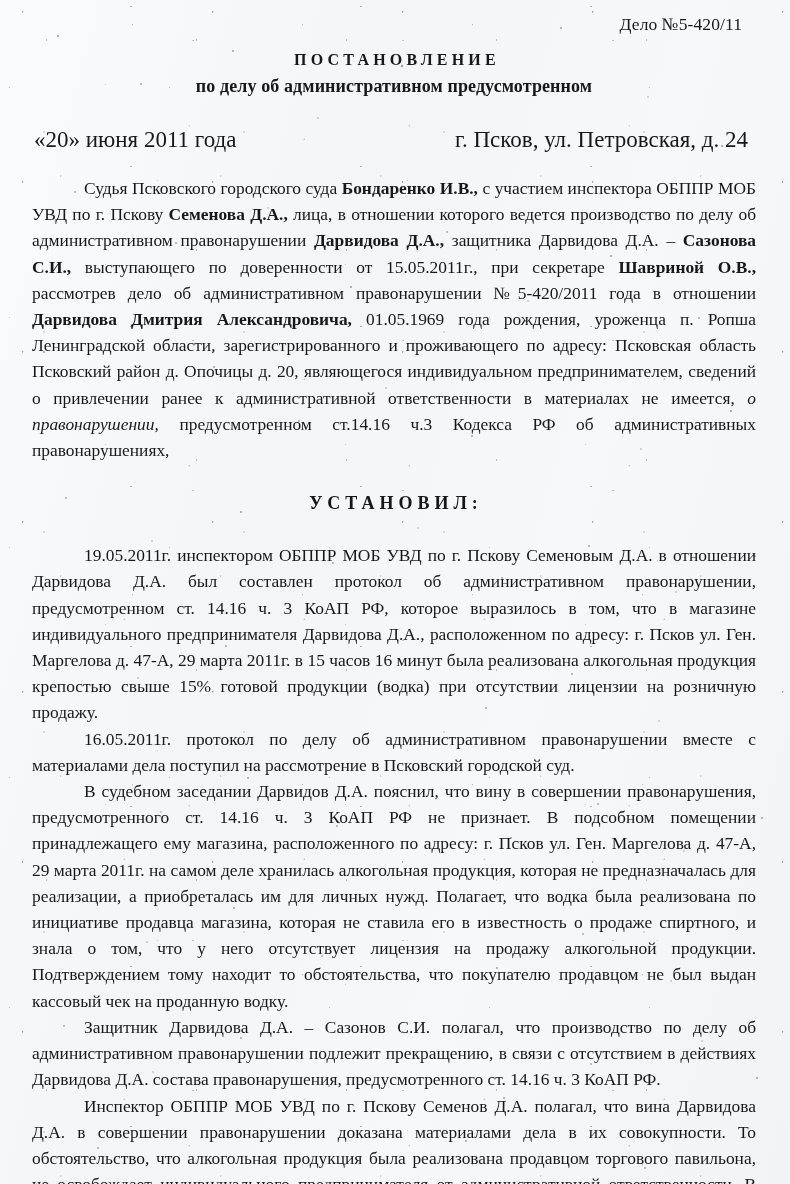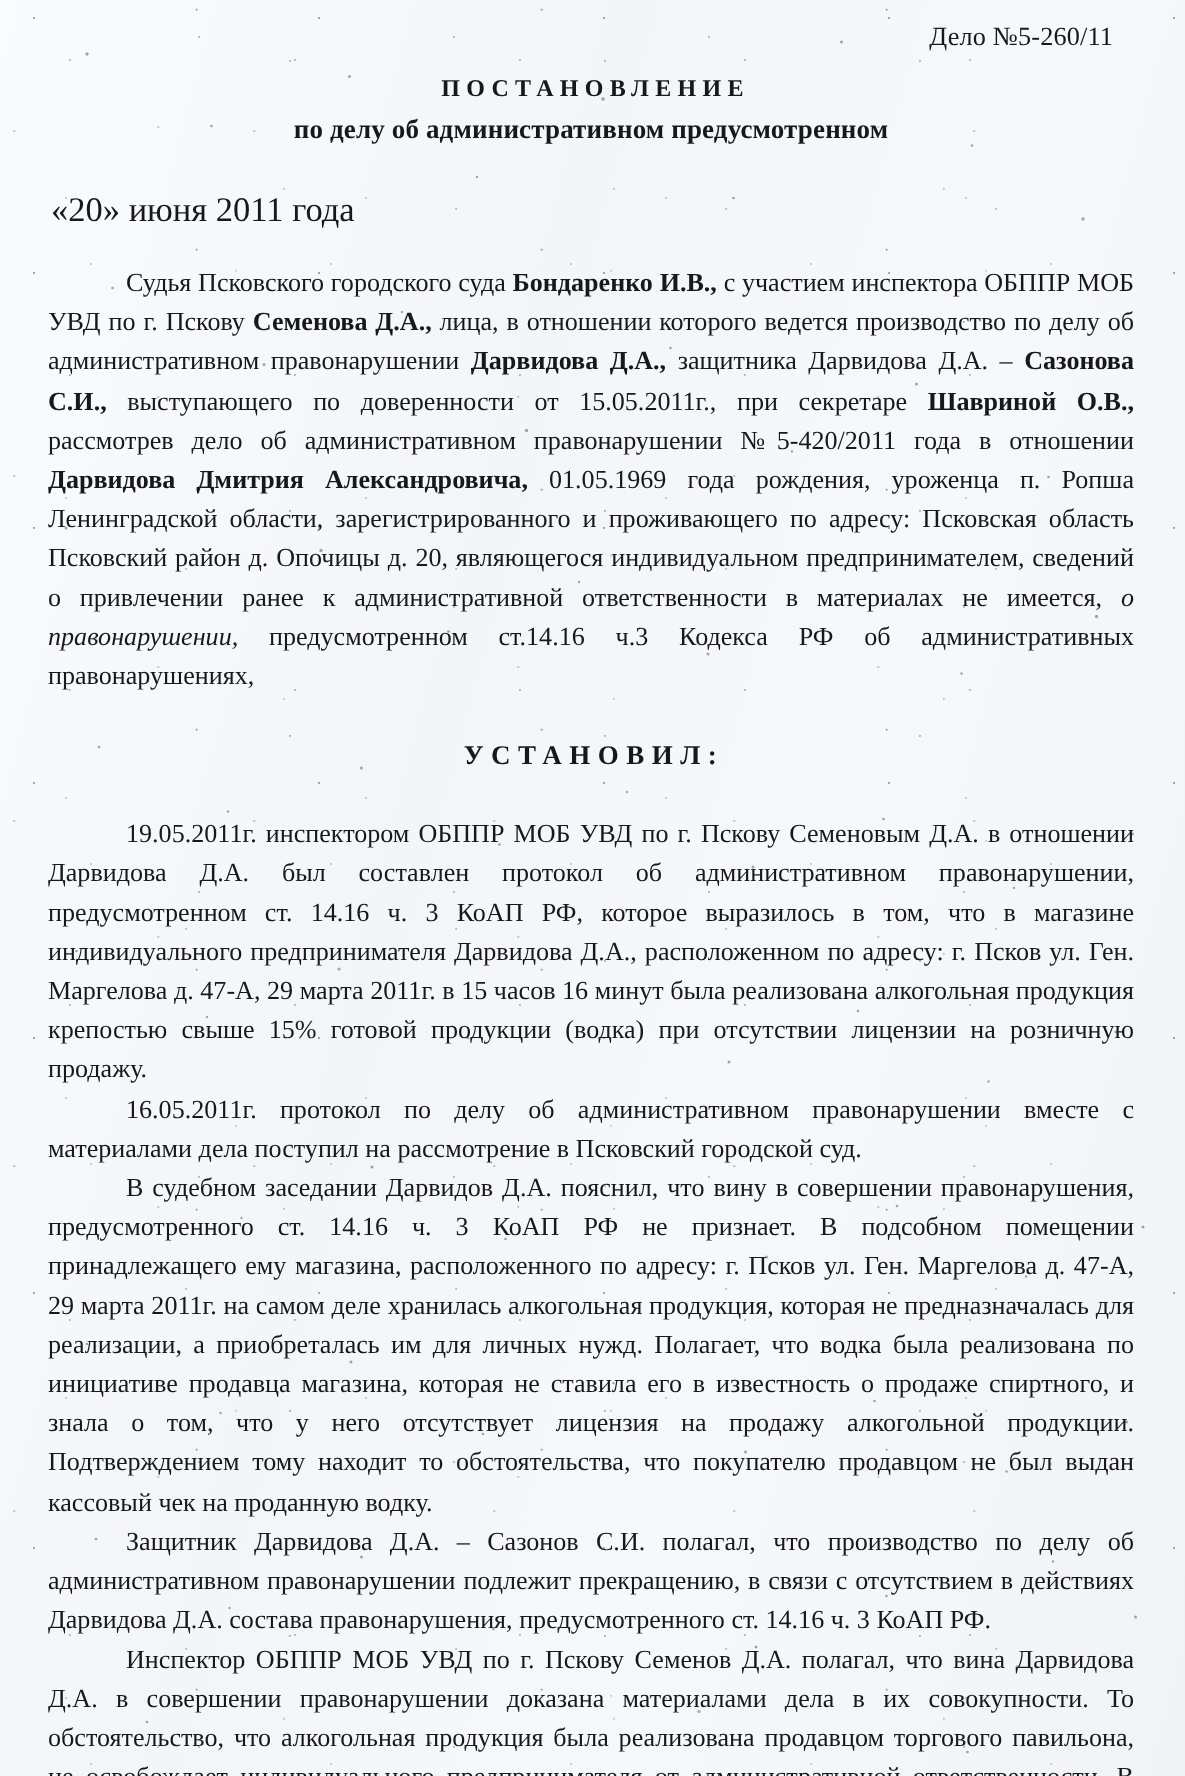--- a/index.html
+++ b/index.html
@@ -191,28 +191,29 @@
       <circle cx="287" cy="1162" r="0.8"></circle>
         <circle cx="466" cy="1141" r="1.0"></circle>
       <circle cx="645" cy="1168" r="0.9"></circle>
         <circle cx="702" cy="1041" r="0.8"></circle>
     </g>
   </svg>
 
   <div class="content">
 
     <div class="case-row">
-      <span>Дело №5-260/11</span>
+      <span>Дело №5-420/11</span>
     </div>
 
     <div class="doc-title">ПОСТАНОВЛЕНИЕ</div>
     <div class="doc-subtitle">по делу об административном предусмотренном</div>
 
     <div class="place-row">
       <span>«20» июня 2011 года</span>
+      <span>г. Псков, ул. Петровская, д. 24</span>
     </div>
 
     <div class="body-block">
       <p class="para"><span>Судья Псковского городского суда </span><b>Бондаренко И.В.,</b><span> с участием инспектора ОБППР МОБ УВД по г. Пскову </span><b>Семенова Д.А.,</b><span> лица, в отношении которого ведется производство по делу об административном правонарушении </span><b>Дарвидова Д.А.,</b><span> защитника Дарвидова Д.А. – </span><b>Сазонова С.И.,</b><span> выступающего по доверенности от 15.05.2011г., при секретаре </span><b>Шавриной О.В.,</b><span> рассмотрев дело об административном правонарушении №5-420/2011 года в отношении </span><b>Дарвидова Дмитрия Александровича,</b><span> 01.05.1969 года рождения, уроженца п. Ропша Ленинградской области, зарегистрированного и проживающего по адресу: Псковская область Псковский район д. Опочицы д. 20, являющегося индивидуальном предпринимателем, сведений о привлечении ранее к административной ответственности в материалах не имеется, </span><i>о правонарушении,</i><span> предусмотренном ст.14.16 ч.3 Кодекса РФ об административных правонарушениях,</span></p>
     </div>
 
     <div class="ustanovil">УСТАНОВИЛ:</div>
 
     <div class="section-2">
       <p class="para">19.05.2011г. инспектором ОБППР МОБ УВД по г. Пскову Семеновым Д.А. в отношении Дарвидова Д.А. был составлен протокол об административном правонарушении, предусмотренном ст. 14.16 ч. 3 КоАП РФ, которое выразилось в том, что в магазине индивидуального предпринимателя Дарвидова Д.А., расположенном по адресу: г. Псков ул. Ген. Маргелова д. 47-А, 29 марта 2011г. в 15 часов 16 минут была реализована алкогольная продукция крепостью свыше 15% готовой продукции (водка) при отсутствии лицензии на розничную продажу.</p>

